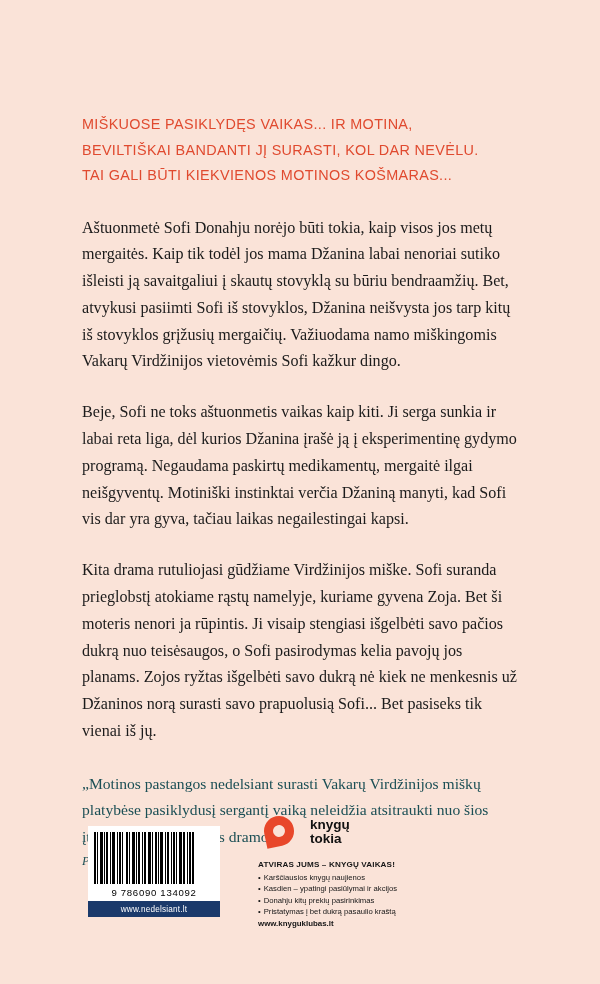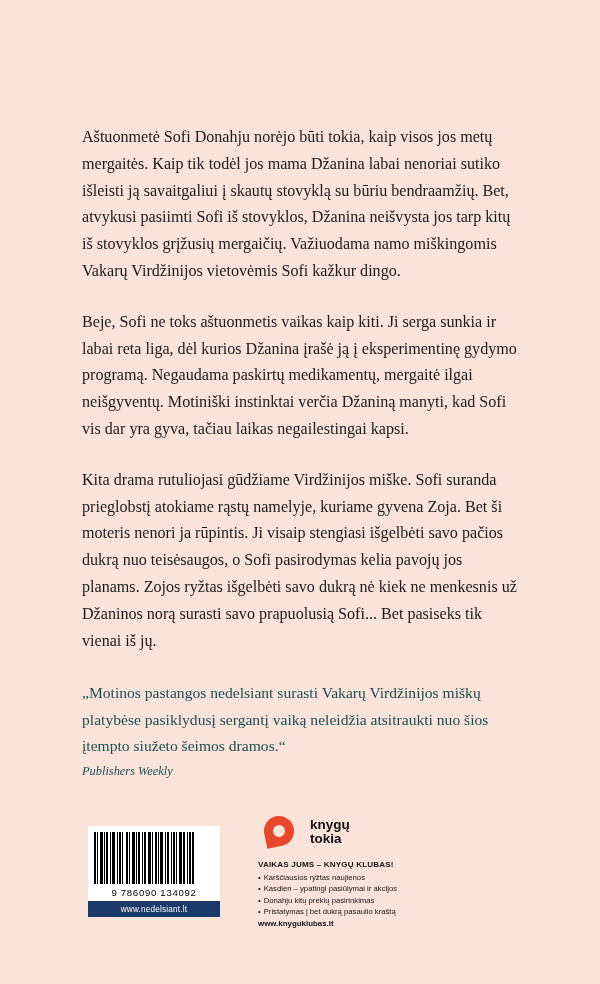--- a/index.html
+++ b/index.html
@@ -192,20 +192,25 @@
     margin-top: 1px;
   }
 </style>
 </head>
 <body>
 
 <div class="page">
 
   <div class="content">
 
+    <div class="tagline">
+      <div>MIŠKUOSE PASIKLYDĘS VAIKAS... IR MOTINA,</div>
+      <div>BEVILTIŠKAI BANDANTI JĮ SURASTI, KOL DAR NEVĖLU.</div>
+      <div>TAI GALI BŪTI KIEKVIENOS MOTINOS KOŠMARAS...</div>
+    </div>
 
     <p class="body-para">Aštuonmetė Sofi Donahju norėjo būti tokia, kaip visos jos metų mergaitės. Kaip tik todėl jos mama Džanina labai nenoriai sutiko išleisti ją savaitgaliui į skautų stovyklą su būriu bendraamžių. Bet, atvykusi pasiimti Sofi iš stovyklos, Džanina neišvysta jos tarp kitų iš stovyklos grįžusių mergaičių. Važiuodama namo miškingomis Vakarų Virdžinijos vietovėmis Sofi kažkur dingo.</p>
     <p class="body-para">Beje, Sofi ne toks aštuonmetis vaikas kaip kiti. Ji serga sunkia ir labai reta liga, dėl kurios Džanina įrašė ją į eksperimentinę gydymo programą. Negaudama paskirtų medikamentų, mergaitė ilgai neišgyventų. Motiniški instinktai verčia Džaniną manyti, kad Sofi vis dar yra gyva, tačiau laikas negailestingai kapsi.</p>
     <p class="body-para">Kita drama rutuliojasi gūdžiame Virdžinijos miške. Sofi suranda prieglobstį atokiame rąstų namelyje, kuriame gyvena Zoja. Bet ši moteris nenori ja rūpintis. Ji visaip stengiasi išgelbėti savo pačios dukrą nuo teisėsaugos, o Sofi pasirodymas kelia pavojų jos planams. Zojos ryžtas išgelbėti savo dukrą nė kiek ne menkesnis už Džaninos norą surasti savo prapuolusią Sofi... Bet pasiseks tik vienai iš jų.</p>
 
     <p class="quote">„Motinos pastangos nedelsiant surasti Vakarų Virdžinijos miškų platybėse pasiklydusį sergantį vaiką neleidžia atsitraukti nuo šios įtempto siužeto šeimos dramos.“</p>
     <p class="quote-source">Publishers Weekly</p>
   </div>
 
   <div class="bottom">
@@ -284,23 +289,23 @@
       <div class="logo-mark">
         <div class="logo-swoosh"></div>
         <div class="logo-text">
           <span>knygų</span>
           <span>tokia</span>
         </div>
       </div>
     </div>
 
     <div class="pub-info">
-      <div class="pub-title">VAIKAS JUMS – KNYGŲ KLUBAS!</div>
+      <div class="pub-title">ATVIRAS JUMS – KNYGŲ VAIKAS!</div>
       <ul class="pub-list">
-        <li>Karščiausios ryžtas naujienos</li>
+        <li>Karščiausios knygų naujienos</li>
         <li>Kasdien – ypatingi pasiūlymai ir akcijos</li>
         <li>Donahju kitų prekių pasirinkimas</li>
         <li>Pristatymas į bet dukrą pasaulio kraštą</li>
       </ul>
       <div class="pub-site">www.knyguklubas.lt</div>
     </div>
 
   </div>
 </div>
 

